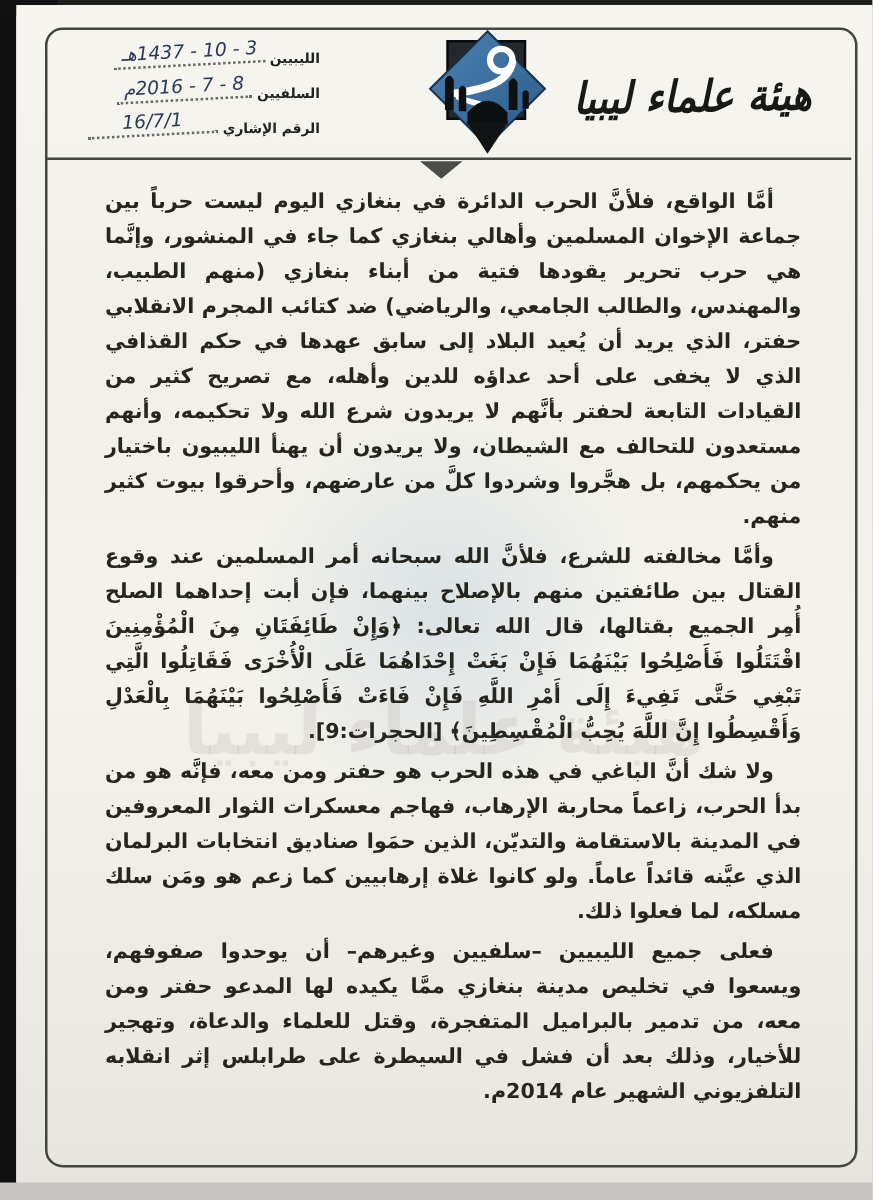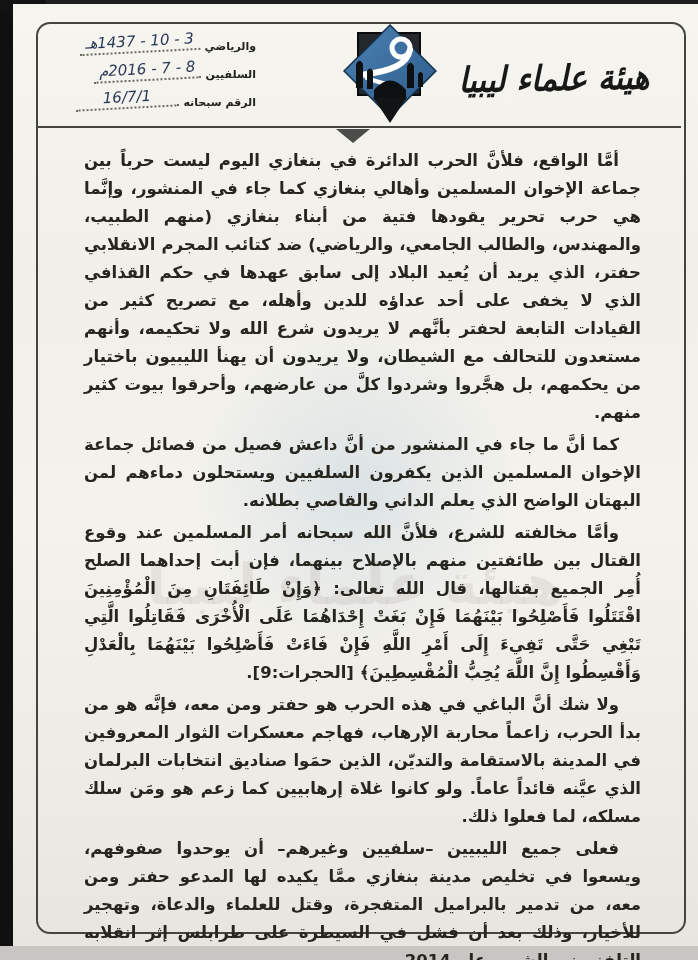--- a/index.html
+++ b/index.html
@@ -76,29 +76,29 @@
 
 <div class="paper"></div>
 <div class="edge-bottom"></div>
 
 <div class="frame"></div>
 <div class="header-divider"></div>
 <div class="divider-arrow"></div>
 
 <div class="fields">
   <div class="hrow">
-    <span class="hlabel">والرياضي</span>
+    <span class="hlabel">الليبيين</span>
     <span class="hvalue">3 - 10 - 1437هـ</span>
   </div>
   <div class="hrow">
     <span class="hlabel">السلفيين</span>
     <span class="hvalue">8 - 7 - 2016م</span>
   </div>
   <div class="hrow">
-    <span class="hlabel">الرقم سبحانه</span>
+    <span class="hlabel">الرقم الإشاري</span>
     <span class="hvalue">16/7/1</span>
   </div>
 </div>
 
 <div class="logo">
   <svg viewBox="0 0 94 100" width="94" height="102">
     <defs>
       <linearGradient id="blu" x1="0" y1="0" x2="1" y2="1">
         <stop offset="0" stop-color="#4c82b4"></stop>
         <stop offset="1" stop-color="#2b5a88"></stop>
@@ -120,17 +120,16 @@
   </svg>
 </div>
 
 <div class="org-name">هيئة علماء ليبيا</div>
 
 <div class="wm-blue"></div>
 <div class="wm-text">هيئة علماء ليبيا</div>
 
 <div class="doc-body">
   <p>أمَّا الواقع، فلأنَّ الحرب الدائرة في بنغازي اليوم ليست حرباً بين جماعة الإخوان المسلمين وأهالي بنغازي كما جاء في المنشور، وإنَّما هي حرب تحرير يقودها فتية من أبناء بنغازي (منهم الطبيب، والمهندس، والطالب الجامعي، والرياضي) ضد كتائب المجرم الانقلابي حفتر، الذي يريد أن يُعيد البلاد إلى سابق عهدها في حكم القذافي الذي لا يخفى على أحد عداؤه للدين وأهله، مع تصريح كثير من القيادات التابعة لحفتر بأنَّهم لا يريدون شرع الله ولا تحكيمه، وأنهم مستعدون للتحالف مع الشيطان، ولا يريدون أن يهنأ الليبيون باختيار من يحكمهم، بل هجَّروا وشردوا كلَّ من عارضهم، وأحرقوا بيوت كثير منهم.</p>
-  <p>كما أنَّ ما جاء في المنشور من أنَّ داعش فصيل من فصائل جماعة الإخوان المسلمين الذين يكفرون السلفيين ويستحلون دماءهم لمن البهتان الواضح الذي يعلم الداني والقاصي بطلانه.</p>
   <p>وأمَّا مخالفته للشرع، فلأنَّ الله سبحانه أمر المسلمين عند وقوع القتال بين طائفتين منهم بالإصلاح بينهما، فإن أبت إحداهما الصلح أُمِر الجميع بقتالها، قال الله تعالى: ﴿وَإِنْ طَائِفَتَانِ مِنَ الْمُؤْمِنِينَ اقْتَتَلُوا فَأَصْلِحُوا بَيْنَهُمَا فَإِنْ بَغَتْ إِحْدَاهُمَا عَلَى الْأُخْرَى فَقَاتِلُوا الَّتِي تَبْغِي حَتَّى تَفِيءَ إِلَى أَمْرِ اللَّهِ فَإِنْ فَاءَتْ فَأَصْلِحُوا بَيْنَهُمَا بِالْعَدْلِ وَأَقْسِطُوا إِنَّ اللَّهَ يُحِبُّ الْمُقْسِطِينَ﴾ [الحجرات:9].</p>
   <p>ولا شك أنَّ الباغي في هذه الحرب هو حفتر ومن معه، فإنَّه هو من بدأ الحرب، زاعماً محاربة الإرهاب، فهاجم معسكرات الثوار المعروفين في المدينة بالاستقامة والتديّن، الذين حمَوا صناديق انتخابات البرلمان الذي عيَّنه قائداً عاماً. ولو كانوا غلاة إرهابيين كما زعم هو ومَن سلك مسلكه، لما فعلوا ذلك.</p>
   <p>فعلى جميع الليبيين –سلفيين وغيرهم– أن يوحدوا صفوفهم، ويسعوا في تخليص مدينة بنغازي ممَّا يكيده لها المدعو حفتر ومن معه، من تدمير بالبراميل المتفجرة، وقتل للعلماء والدعاة، وتهجير للأخيار، وذلك بعد أن فشل في السيطرة على طرابلس إثر انقلابه التلفزيوني الشهير عام 2014م.</p>
 </div>
 
 </body></html>

